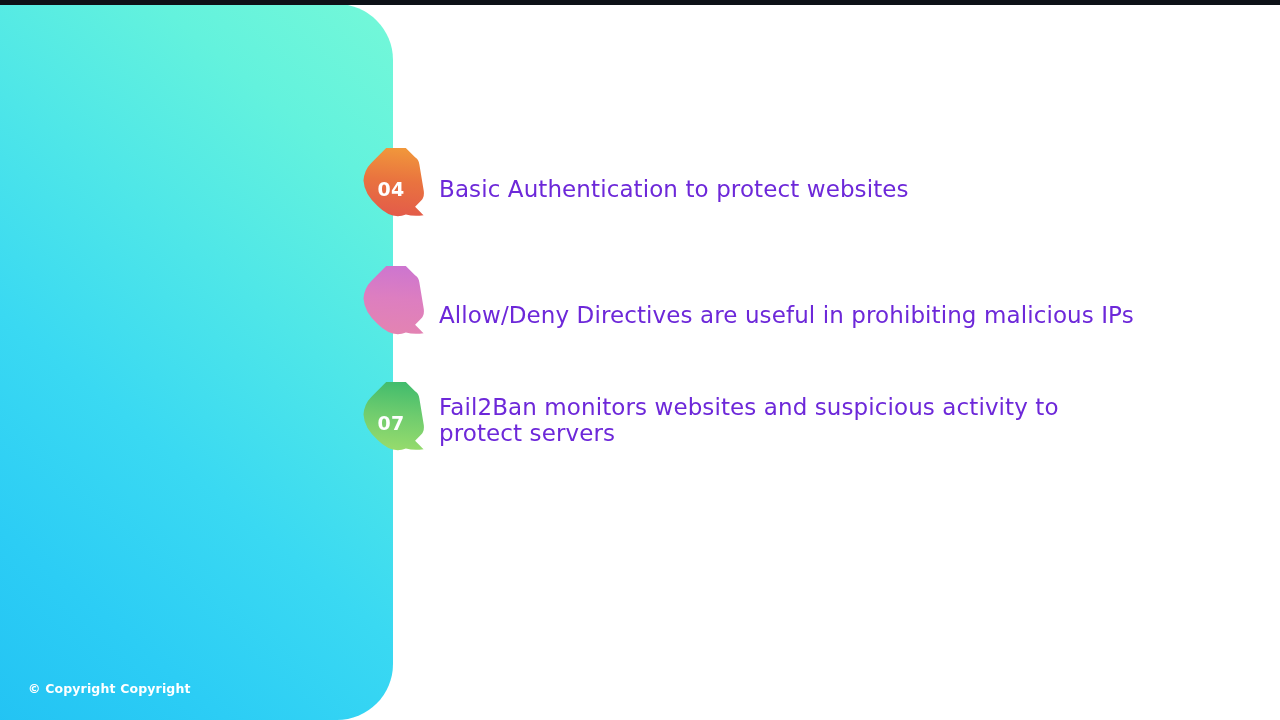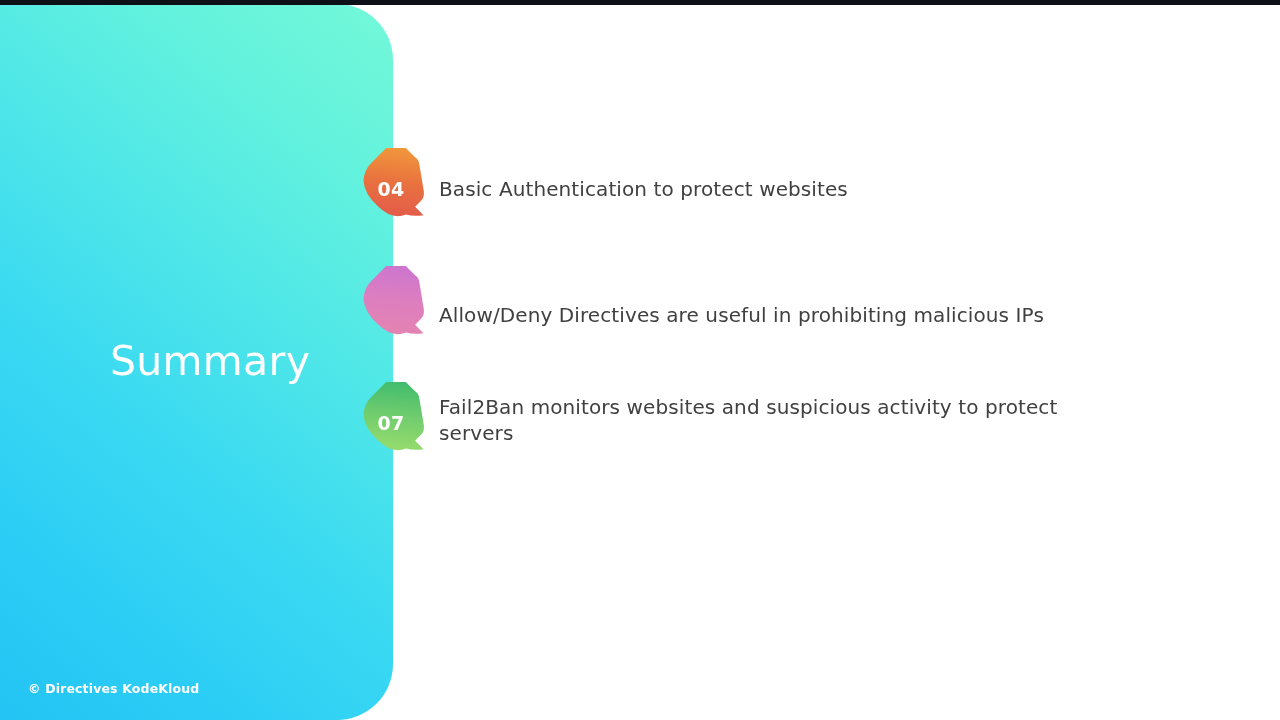--- a/index.html
+++ b/index.html
@@ -112,43 +112,42 @@
     font-size: 19px;
     font-weight: 700;
     letter-spacing: 0.4px;
     padding-top: 1px;
     box-sizing: border-box;
   }
 
   .bullet-text {
     position: absolute;
     left: 77px;
-    color: #404040;
-    font-size: 20px;
+    color: #6d28d9;
+    font-size: 23px;
     font-weight: 400;
     line-height: 26px;
     letter-spacing: 0.1px;
     width: 700px;
   }
   #row-0 .bullet-text { top: 28px; }
   #row-1 .bullet-text { top: 36px; width: 720px; }
   #row-2 .bullet-text { top: 12px; width: 690px; }
 </style>
 </head>
 <body>
 
 <div id="slide">
 
   <div id="top-band"></div>
 
   <div id="left-panel"></div>
 
-  <div id="summary-title">Summary</div>
-
-  <div id="copyright">© Directives KodeKloud</div>
+
+  <div id="copyright">© Copyright Copyright</div>
 
   <div class="bullet-row" id="row-0">
     <div class="badge">
       <svg viewBox="0 0 68 80" xmlns="http://www.w3.org/2000/svg" aria-hidden="true">
         <defs>
           <linearGradient id="grad0" x1="0" y1="1" x2="1" y2="0">
             <stop offset="0%" stop-color="#e0504f"></stop>
             <stop offset="55%" stop-color="#e9733f"></stop>
             <stop offset="100%" stop-color="#f3a23a"></stop>
           </linearGradient>

